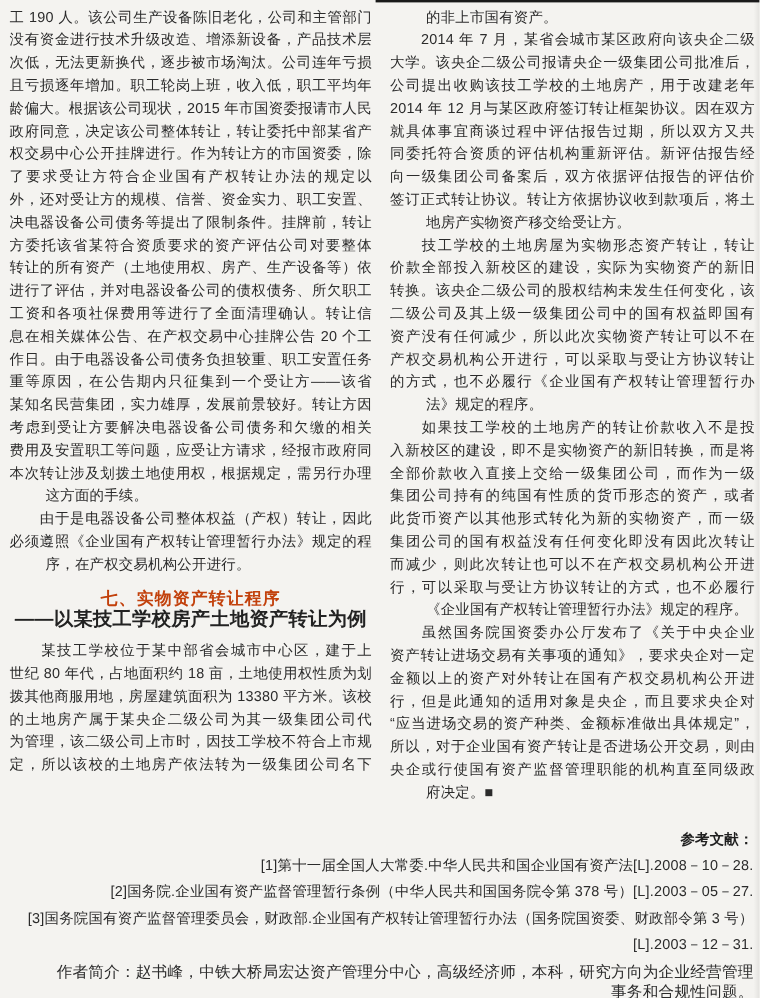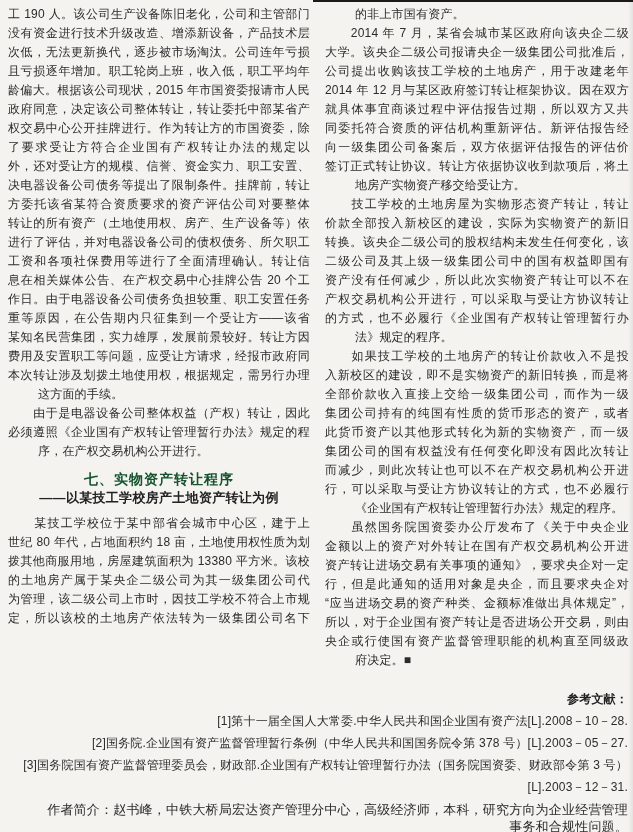--- a/index.html
+++ b/index.html
@@ -28,26 +28,26 @@
   .col { width: 302px; }
   .colR { width: 304px; }
   .columns .line {
     font-size: 12px; line-height: 19px; height: 19px; overflow: hidden;
     text-align: justify; text-align-last: justify; text-justify: inter-character;
     letter-spacing: 0.2px;
   }
   .columns .line.e { text-align-last: left; padding-left: 30px; }
   .columns .line.h1 {
     height: 20px; line-height: 20px; margin-top: 8px;
-    font-size: 14px; font-weight: bold; color: #14532d;
+    font-size: 14px; font-weight: bold; color: #c2410c;
     text-align: center; text-align-last: center; letter-spacing: 1px;
   }
   .columns .line.h2 {
     height: 18px; line-height: 18px; margin-bottom: 7px;
-    font-size: 13px; font-weight: bold; color: #222;
+    font-size: 16px; font-weight: bold; color: #222;
     text-align: center; text-align-last: center; letter-spacing: 0.3px;
   }
   .refs {
     position: absolute; top: 688px; left: 8px; width: 620px;
   }
   .refs .line {
     font-size: 12px; line-height: 22px; height: 22px; overflow: hidden;
     text-align: right; text-align-last: auto; letter-spacing: 0.2px;
   }
   .refs .refhead { font-weight: bold; color: #1f1f1f; }
@@ -78,20 +78,21 @@
         <div class="line j">外，还对受让方的规模、信誉、资金实力、职工安置、解</div>
         <div class="line j">决电器设备公司债务等提出了限制条件。挂牌前，转让</div>
         <div class="line j">方委托该省某符合资质要求的资产评估公司对要整体</div>
         <div class="line j">转让的所有资产（土地使用权、房产、生产设备等）依法</div>
         <div class="line j">进行了评估，并对电器设备公司的债权债务、所欠职工</div>
         <div class="line j">工资和各项社保费用等进行了全面清理确认。转让信</div>
         <div class="line j">息在相关媒体公告、在产权交易中心挂牌公告 20 个工</div>
         <div class="line j">作日。由于电器设备公司债务负担较重、职工安置任务</div>
         <div class="line j">重等原因，在公告期内只征集到一个受让方——该省</div>
         <div class="line j">某知名民营集团，实力雄厚，发展前景较好。转让方因</div>
+        <div class="line j">考虑到受让方要解决电器设备公司债务和欠缴的相关</div>
         <div class="line j">费用及安置职工等问题，应受让方请求，经报市政府同</div>
         <div class="line j">本次转让涉及划拨土地使用权，根据规定，需另行办理</div>
         <div class="line e">这方面的手续。</div>
         <div class="line j">　　由于是电器设备公司整体权益（产权）转让，因此</div>
         <div class="line j">必须遵照《企业国有产权转让管理暂行办法》规定的程</div>
         <div class="line e">序，在产权交易机构公开进行。</div>
         <div class="line h1">七、实物资产转让程序</div>
         <div class="line h2">——以某技工学校房产土地资产转让为例</div>
         <div class="line j">　　某技工学校位于某中部省会城市中心区，建于上</div>
         <div class="line j">世纪 80 年代，占地面积约 18 亩，土地使用权性质为划</div>
@@ -122,22 +123,22 @@
         <div class="line j">　　如果技工学校的土地房产的转让价款收入不是投</div>
         <div class="line j">入新校区的建设，即不是实物资产的新旧转换，而是将</div>
         <div class="line j">全部价款收入直接上交给一级集团公司，而作为一级</div>
         <div class="line j">集团公司持有的纯国有性质的货币形态的资产，或者</div>
         <div class="line j">此货币资产以其他形式转化为新的实物资产，而一级</div>
         <div class="line j">集团公司的国有权益没有任何变化即没有因此次转让</div>
         <div class="line j">而减少，则此次转让也可以不在产权交易机构公开进</div>
         <div class="line j">行，可以采取与受让方协议转让的方式，也不必履行</div>
         <div class="line e">《企业国有产权转让管理暂行办法》规定的程序。</div>
         <div class="line j">　　虽然国务院国资委办公厅发布了《关于中央企业</div>
+        <div class="line j">资产转让进场交易有关事项的通知》，要求央企对一定</div>
         <div class="line j">金额以上的资产对外转让在国有产权交易机构公开进</div>
-        <div class="line j">资产转让进场交易有关事项的通知》，要求央企对一定</div>
         <div class="line j">行，但是此通知的适用对象是央企，而且要求央企对</div>
         <div class="line j">“应当进场交易的资产种类、金额标准做出具体规定”，</div>
         <div class="line j">所以，对于企业国有资产转让是否进场公开交易，则由</div>
         <div class="line j">央企或行使国有资产监督管理职能的机构直至同级政</div>
         <div class="line e">府决定。■</div>
       </div>
   </div>
 
   <div class="refs">
     <div class="line refhead">参考文献：</div>

